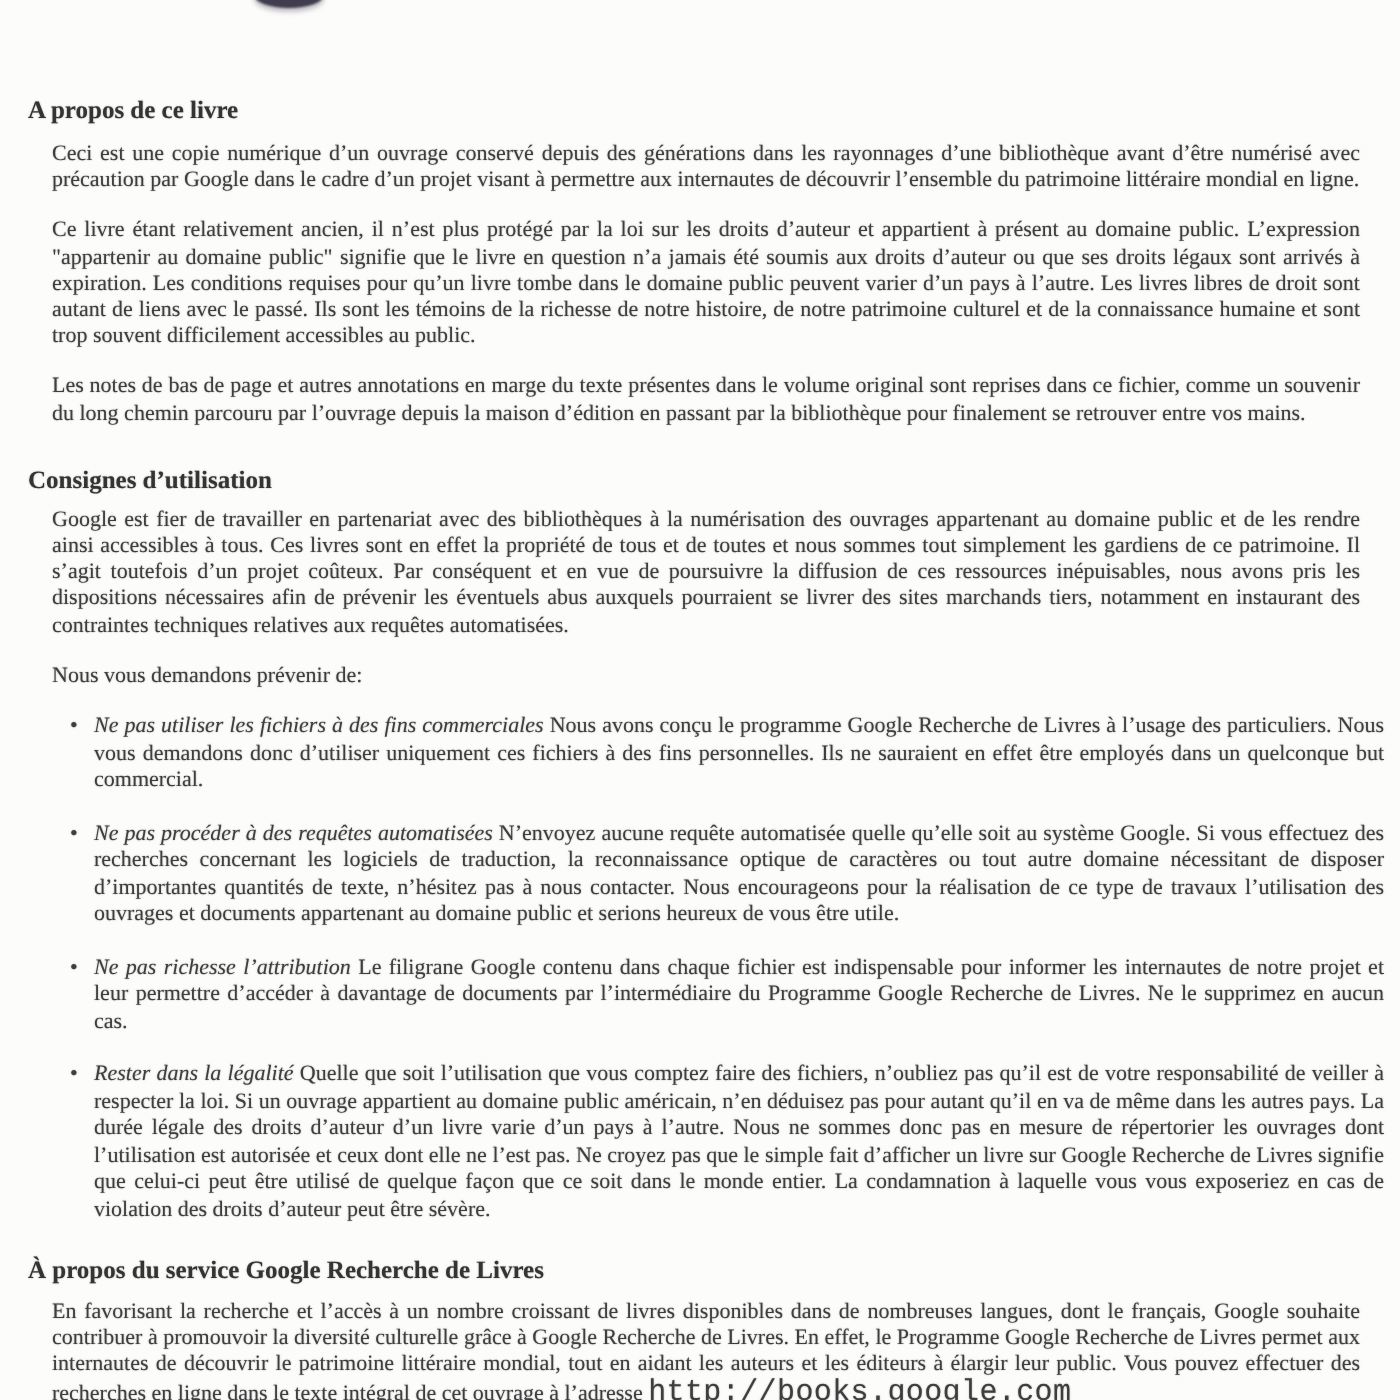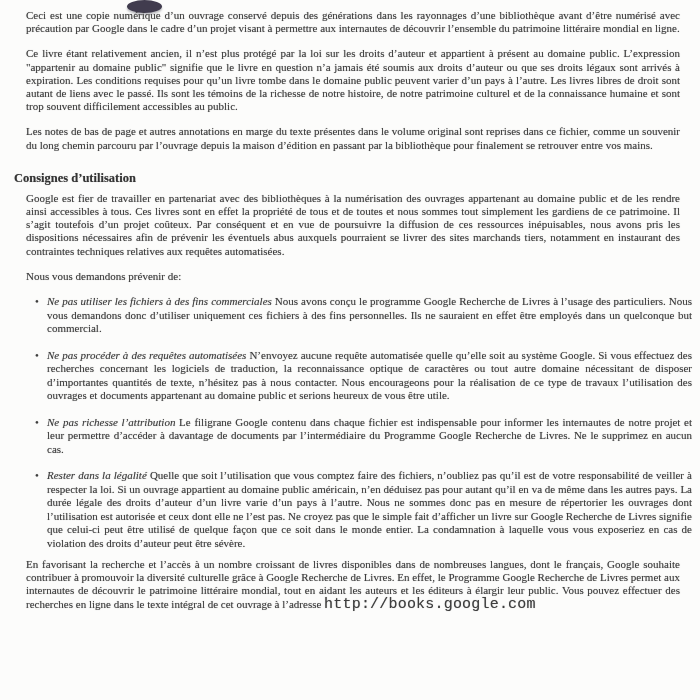--- a/index.html
+++ b/index.html
@@ -83,20 +83,21 @@
   }
 </style>
 </head>
 <body>
 
 <div class="page">
   <span class="logo-fragment"></span>
 
   <div class="content">
 
+    <div class="heading h-about">A propos de ce livre</div>
     <p class="p-first">Ceci est une copie numérique d’un ouvrage conservé depuis des générations dans les rayonnages d’une bibliothèque avant d’être numérisé avec précaution par Google dans le cadre d’un projet visant à permettre aux internautes de découvrir l’ensemble du patrimoine littéraire mondial en ligne.</p>
     <p class="p-next">Ce livre étant relativement ancien, il n’est plus protégé par la loi sur les droits d’auteur et appartient à présent au domaine public. L’expression "appartenir au domaine public" signifie que le livre en question n’a jamais été soumis aux droits d’auteur ou que ses droits légaux sont arrivés à expiration. Les conditions requises pour qu’un livre tombe dans le domaine public peuvent varier d’un pays à l’autre. Les livres libres de droit sont autant de liens avec le passé. Ils sont les témoins de la richesse de notre histoire, de notre patrimoine culturel et de la connaissance humaine et sont trop souvent difficilement accessibles au public.</p>
     <p class="p-next">Les notes de bas de page et autres annotations en marge du texte présentes dans le volume original sont reprises dans ce fichier, comme un souvenir du long chemin parcouru par l’ouvrage depuis la maison d’édition en passant par la bibliothèque pour finalement se retrouver entre vos mains.</p>
 
     <div class="heading h-consignes">Consignes d’utilisation</div>
     <p class="p-next">Google est fier de travailler en partenariat avec des bibliothèques à la numérisation des ouvrages appartenant au domaine public et de les rendre ainsi accessibles à tous. Ces livres sont en effet la propriété de tous et de toutes et nous sommes tout simplement les gardiens de ce patrimoine. Il s’agit toutefois d’un projet coûteux. Par conséquent et en vue de poursuivre la diffusion de ces ressources inépuisables, nous avons pris les dispositions nécessaires afin de prévenir les éventuels abus auxquels pourraient se livrer des sites marchands tiers, notamment en instaurant des contraintes techniques relatives aux requêtes automatisées.</p>
     <p class="p-intro">Nous vous demandons prévenir de:</p>
 
     <ul class="asks">
       <li>
@@ -110,16 +111,17 @@
       <li>
         <span class="bullet-glyph">•</span>
         <span class="lead">Ne pas richesse l’attribution</span><span> Le filigrane Google contenu dans chaque fichier est indispensable pour informer les internautes de notre projet et leur permettre d’accéder à davantage de documents par l’intermédiaire du Programme Google Recherche de Livres. Ne le supprimez en aucun cas.</span>
       </li>
       <li>
         <span class="bullet-glyph">•</span>
         <span class="lead">Rester dans la légalité</span><span> Quelle que soit l’utilisation que vous comptez faire des fichiers, n’oubliez pas qu’il est de votre responsabilité de veiller à respecter la loi. Si un ouvrage appartient au domaine public américain, n’en déduisez pas pour autant qu’il en va de même dans les autres pays. La durée légale des droits d’auteur d’un livre varie d’un pays à l’autre. Nous ne sommes donc pas en mesure de répertorier les ouvrages dont l’utilisation est autorisée et ceux dont elle ne l’est pas. Ne croyez pas que le simple fait d’afficher un livre sur Google Recherche de Livres signifie que celui-ci peut être utilisé de quelque façon que ce soit dans le monde entier. La condamnation à laquelle vous vous exposeriez en cas de violation des droits d’auteur peut être sévère.</span>
       </li>
     </ul>
 
+    <div class="heading h-service">À propos du service Google Recherche de Livres</div>
     <p class="p-final"><span>En favorisant la recherche et l’accès à un nombre croissant de livres disponibles dans de nombreuses langues, dont le français, Google souhaite contribuer à promouvoir la diversité culturelle grâce à Google Recherche de Livres. En effet, le Programme Google Recherche de Livres permet aux internautes de découvrir le patrimoine littéraire mondial, tout en aidant les auteurs et les éditeurs à élargir leur public. Vous pouvez effectuer des recherches en ligne dans le texte intégral de cet ouvrage à l’adresse </span><span class="url">http://books.google.com</span></p>
 
   </div>
 </div>
 
 </body></html>

